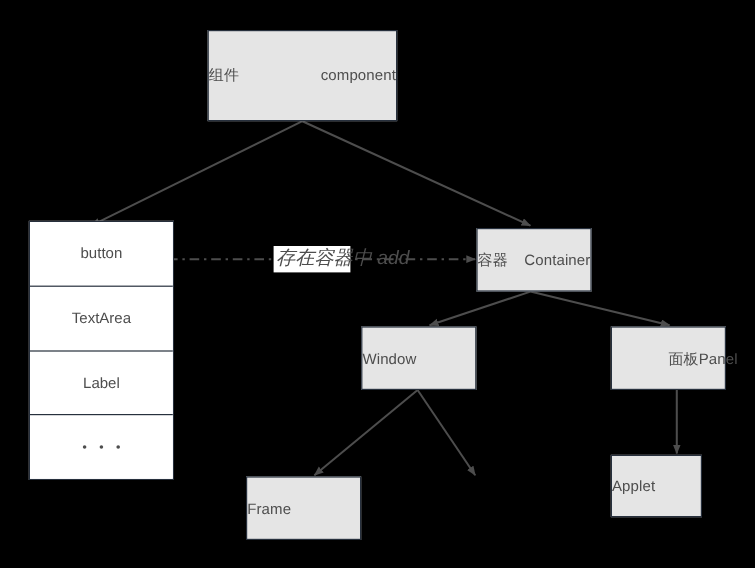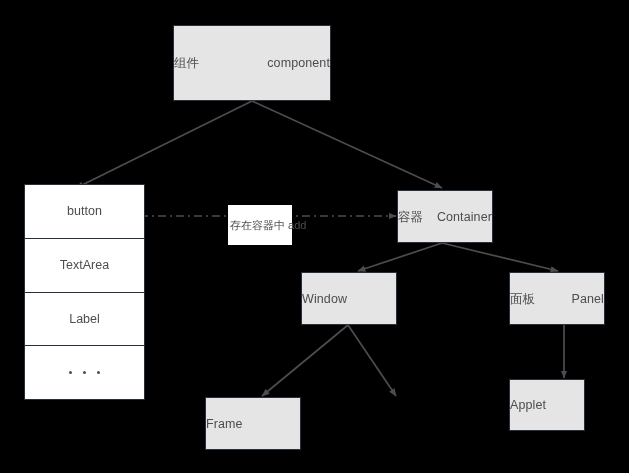--- a/index.html
+++ b/index.html
@@ -71,26 +71,27 @@
     display: block;
     width: 3px;
     height: 3px;
     background: #4d4d4d;
     border-radius: 50%;
   }
   .edge-label {
     position: absolute;
     background: #ffffff;
     color: #4d4d4d;
-    font-size: 11px;
+    font-size: 16px;
     line-height: 1.28;
     text-align: center;
-    padding: 13px 2px;
+    padding: 1px 2px;
     box-sizing: border-box;
     white-space: nowrap;
+    font-style: italic;
   }
 </style>
 </head>
 <body>
 
 <div id="canvas">
 
   <svg class="edges" viewBox="0 0 629 473" xmlns="http://www.w3.org/2000/svg">
     <defs>
       <marker id="arw" markerWidth="9" markerHeight="9" refX="7.4" refY="3.2" orient="auto" markerUnits="userSpaceOnUse">
@@ -146,21 +147,21 @@
 
   <div class="node" style="left:397px; top:190px; width:96px; height:53px;">
     <span class="ln cjk">容器</span>
     <span class="ln">Container</span>
   </div>
 
   <div class="node" style="left:301px; top:272px; width:96px; height:53px;">
     <span class="ln">Window</span>
   </div>
 
-  <div class="node" style="left:509px; top:272px; width:96px; height:53px;">
+  <div class="node" style="left:509px; top:272px; width:96px; height:53px;padding-left:47px;">
     <span class="ln cjk">面板</span>
     <span class="ln">Panel</span>
   </div>
 
   <div class="node" style="left:205px; top:397px; width:96px; height:53px;">
     <span class="ln">Frame</span>
   </div>
 
 
   <div class="node" style="left:509px; top:379px; width:76px; height:52px;">

